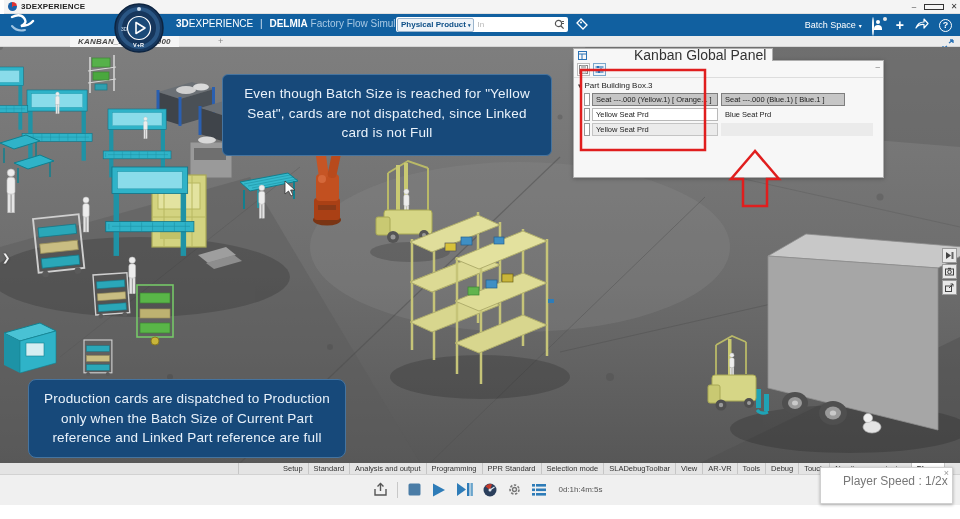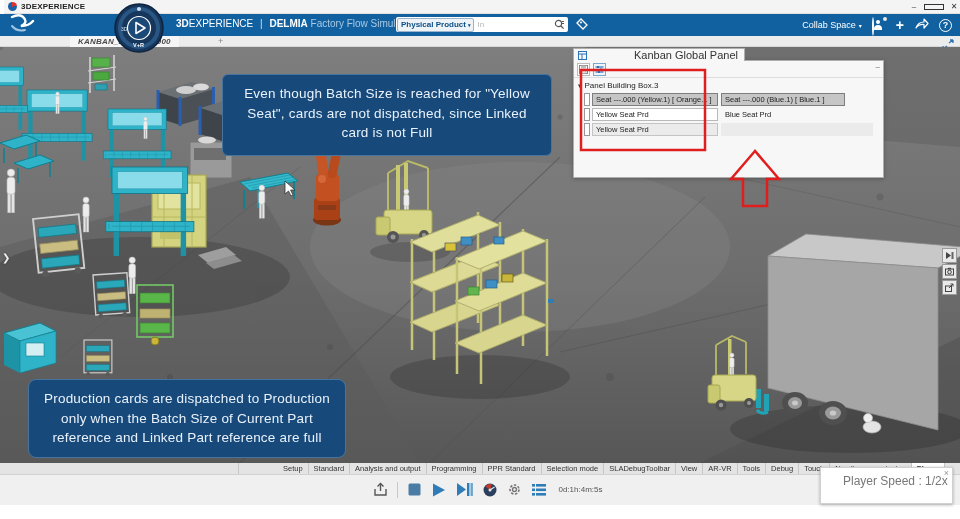--- a/index.html
+++ b/index.html
@@ -54,21 +54,21 @@
   .viewport { position:absolute; left:0; top:47px; width:960px; height:416px; background:#747474; overflow:hidden;}
   .scene { position:absolute; left:0; top:0; }
 
   .annot { position:absolute; background:#17497a; border:1px solid #46749f; color:#e9f2fb; text-align:center; font-size:13.5px; line-height:1.45; letter-spacing:.2px; z-index:5; padding:9px 12px;}
   .annot-top { left:222px; top:27px; width:330px; height:82px; border-radius:6px; }
   .annot-bottom { left:28px; top:332px; width:318px; height:79px; border-radius:8px; }
 
   
   .kpanel { position:absolute; left:573px; top:1px; width:311px; height:130px; z-index:6; font-size:8px; }
   .kpanel-tab { position:absolute; left:0; top:0; height:13px; padding:0 6px 0 4px; background:#f7f7f7; border:1px solid #aeaeae; border-bottom:none; display:flex; align-items:center; gap:3px; z-index:2;}
-  .kpanel-tab span { font-size:11px; color:#333;padding-left:44px; }
+  .kpanel-tab span { font-size:14px; color:#333;padding-left:44px; }
   .kpanel-body { position:absolute; left:0; top:12px; width:311px; height:118px; background:#f7f7f7; border:1px solid #aeaeae; box-shadow:0 1px 4px rgba(0,0,0,.25);}
   .kpanel-min { position:absolute; right:3px; top:-11px; font-size:8px; color:#666; cursor:pointer;}
   .kpanel-tools { height:17px; border-bottom:1px solid #ddd; display:flex; align-items:center; gap:3px; padding-left:3px;}
   .ktool { width:13px; height:13px; border:1px solid #bbb; background:#fcfcfc; display:flex; align-items:center; justify-content:center; cursor:pointer;}
   .ktree { display:flex; align-items:center; gap:3px; padding:3px 0 2px 4px; color:#222;}
   .ktree .caret { font-size:7px; color:#333;}
   .ktable { margin-left:10px; margin-top:1px;}
   .krow { display:flex; align-items:stretch; height:13px; margin-bottom:2px;}
   .kslot { width:6px; background:#fff; border:1px solid #999; margin-right:2px; cursor:pointer;}
   .kcell { width:126px; padding:1px 3px; overflow:hidden; white-space:nowrap; font-size:7.5px; color:#222; cursor:pointer;}
@@ -152,21 +152,21 @@
     </div>
     <span class="tagicon">
       <svg width="15" height="15" viewBox="0 0 15 15">
           <path d="M2,6 L6,2 L12,8 L8,12 Z" fill="none" stroke="#fff" stroke-width="1.3"></path>
           <circle cx="6" cy="5.6" r="1" fill="#fff"></circle>
         </svg>
     </span>
 
     <div class="appbar-right">
       <span class="collab">
-        <span>Collab Space</span>
+        <span>Batch Space</span>
         <span class="caret">▾</span>
       </span>
       <span class="avatarwrap"><span class="avatar"></span><span class="notifdot"></span></span>
       <span class="plusbtn">+</span>
       <span>
         <svg width="15" height="13" viewBox="0 0 15 13">
             <path d="M2,11 q2,-6 8,-6 L10,2 L14,6.5 L10,11 L10,7.5 q-5,-.5 -8,3.5 Z" fill="none" stroke="#fff" stroke-width="1.2" stroke-linejoin="round"></path>
           </svg>
       </span>
       <span class="helpbtn">?</span>
@@ -487,21 +487,21 @@
                 <line x1="0.5" y1="4.5" x2="8.5" y2="4.5" stroke="#2a72b5" stroke-width="1.2"></line>
                 <line x1="0.5" y1="7" x2="8.5" y2="7" stroke="#2a72b5" stroke-width="1.2"></line>
                 <rect x="2" y="1" width="2" height="2" fill="#2a72b5"></rect>
                 <rect x="5" y="3.5" width="2" height="2" fill="#2a72b5"></rect>
                 <rect x="3" y="6" width="2" height="2" fill="#2a72b5"></rect>
               </svg>
           </span>
         </div>
         <div class="ktree">
           <span class="caret">▾</span>
-          <span>Panel Building Box.3</span>
+          <span>Part Building Box.3</span>
         </div>
         <div class="ktable">
           <div class="krow">
             <span class="kslot"></span>
             <span class="kcell khead">Seat ---.000 (Yellow.1) [ Orange.1 ]</span>
             <span class="kcell kcell2 khead">Seat ---.000 (Blue.1) [ Blue.1 ]</span>
           </div>
           <div class="krow">
             <span class="kslot"></span>
             <span class="kcell kwhite">Yellow Seat Prd</span>

